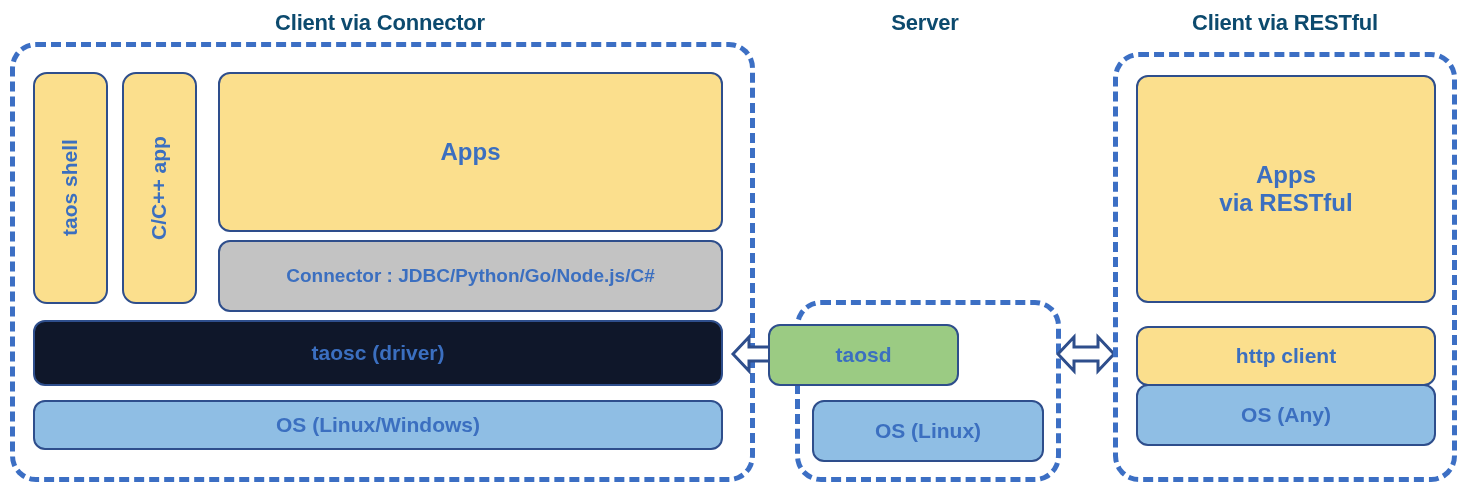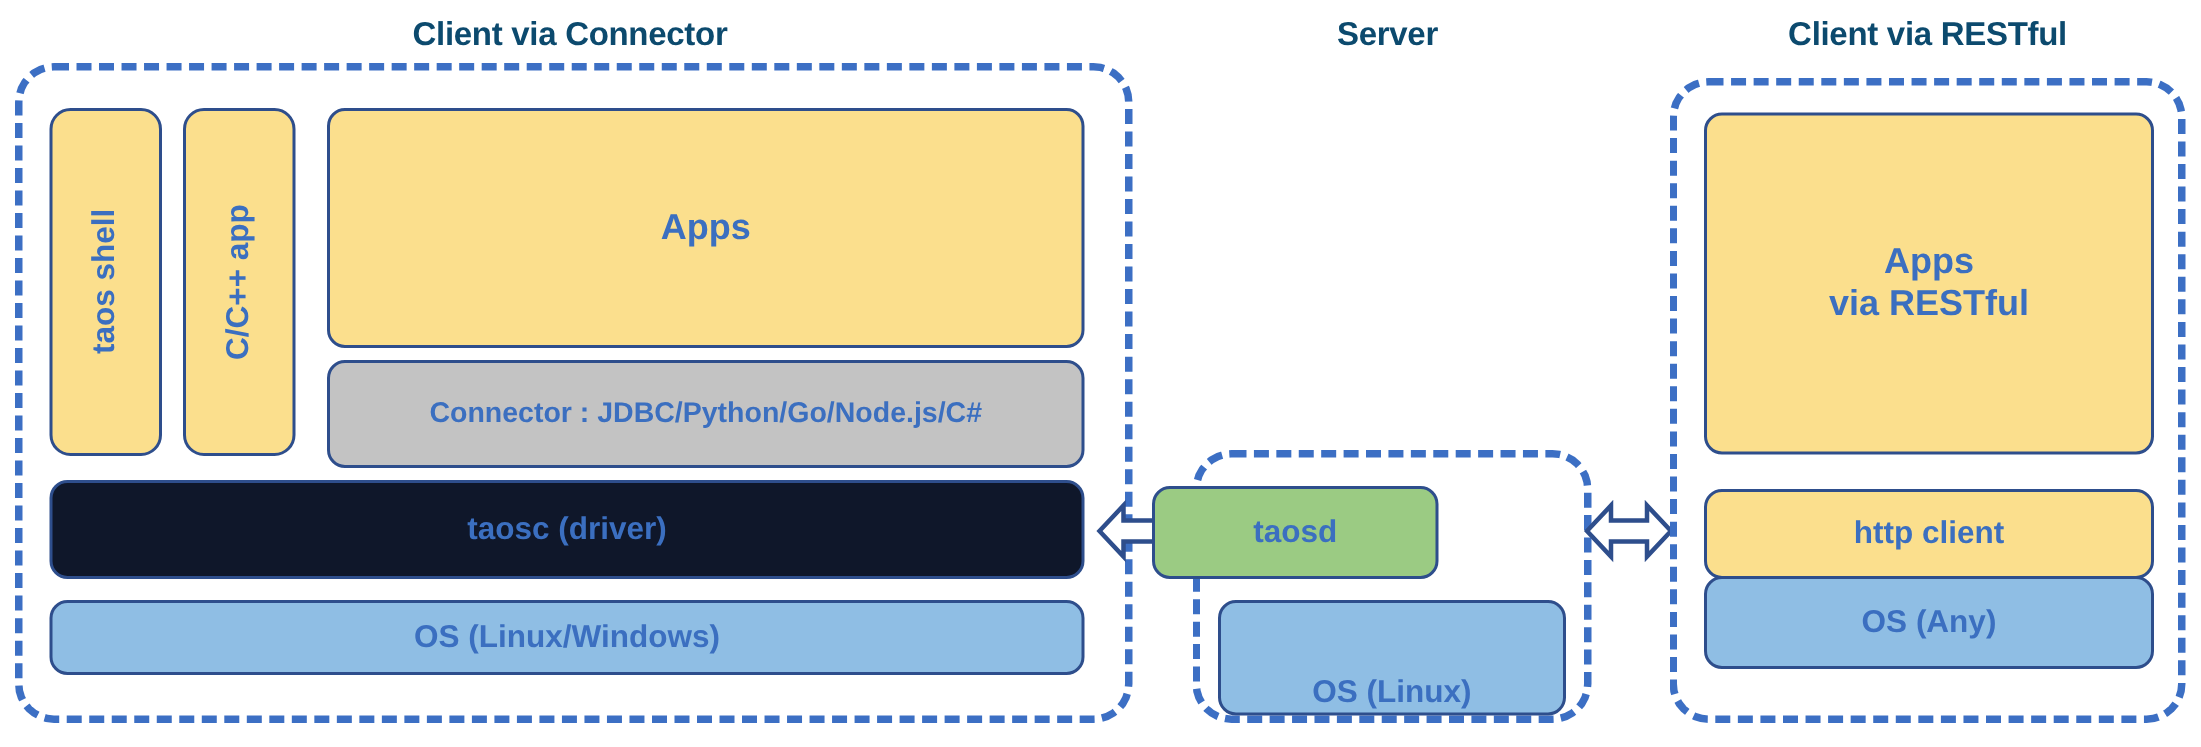--- a/index.html
+++ b/index.html
@@ -117,21 +117,21 @@
   </svg>
 
   <div class="panel-title" style="left:790px; top:10px; width:270px;">Server</div>
 
   <div class="dashed-group" style="left:795px; top:300px; width:266px; height:182px;"></div>
 
   <div class="box green" style="left:768px; top:324px; width:191px; height:62px;">
     <span class="label">taosd</span>
   </div>
 
-  <div class="box blue" style="left:812px; top:400px; width:232px; height:77px;align-items:flex-end;">
+  <div class="box blue" style="left:812px; top:400px; width:232px; height:62px;">
     <span class="label">OS (Linux)</span>
   </div>
 
   <svg class="arrow" style="left:1055px; top:328px;" width="62" height="52" viewBox="0 0 62 52">
     <path d="M3 26 L19 9 L19 19 L43 19 L43 9 L59 26 L43 43 L43 33 L19 33 L19 43 Z" fill="#ffffff" stroke="#2E4E8C" stroke-width="3" stroke-linejoin="miter"></path>
   </svg>
 
   <div class="panel-title" style="left:1115px; top:10px; width:340px;">Client via RESTful</div>
 
   <div class="dashed-group" style="left:1113px; top:52px; width:344px; height:430px;"></div>

